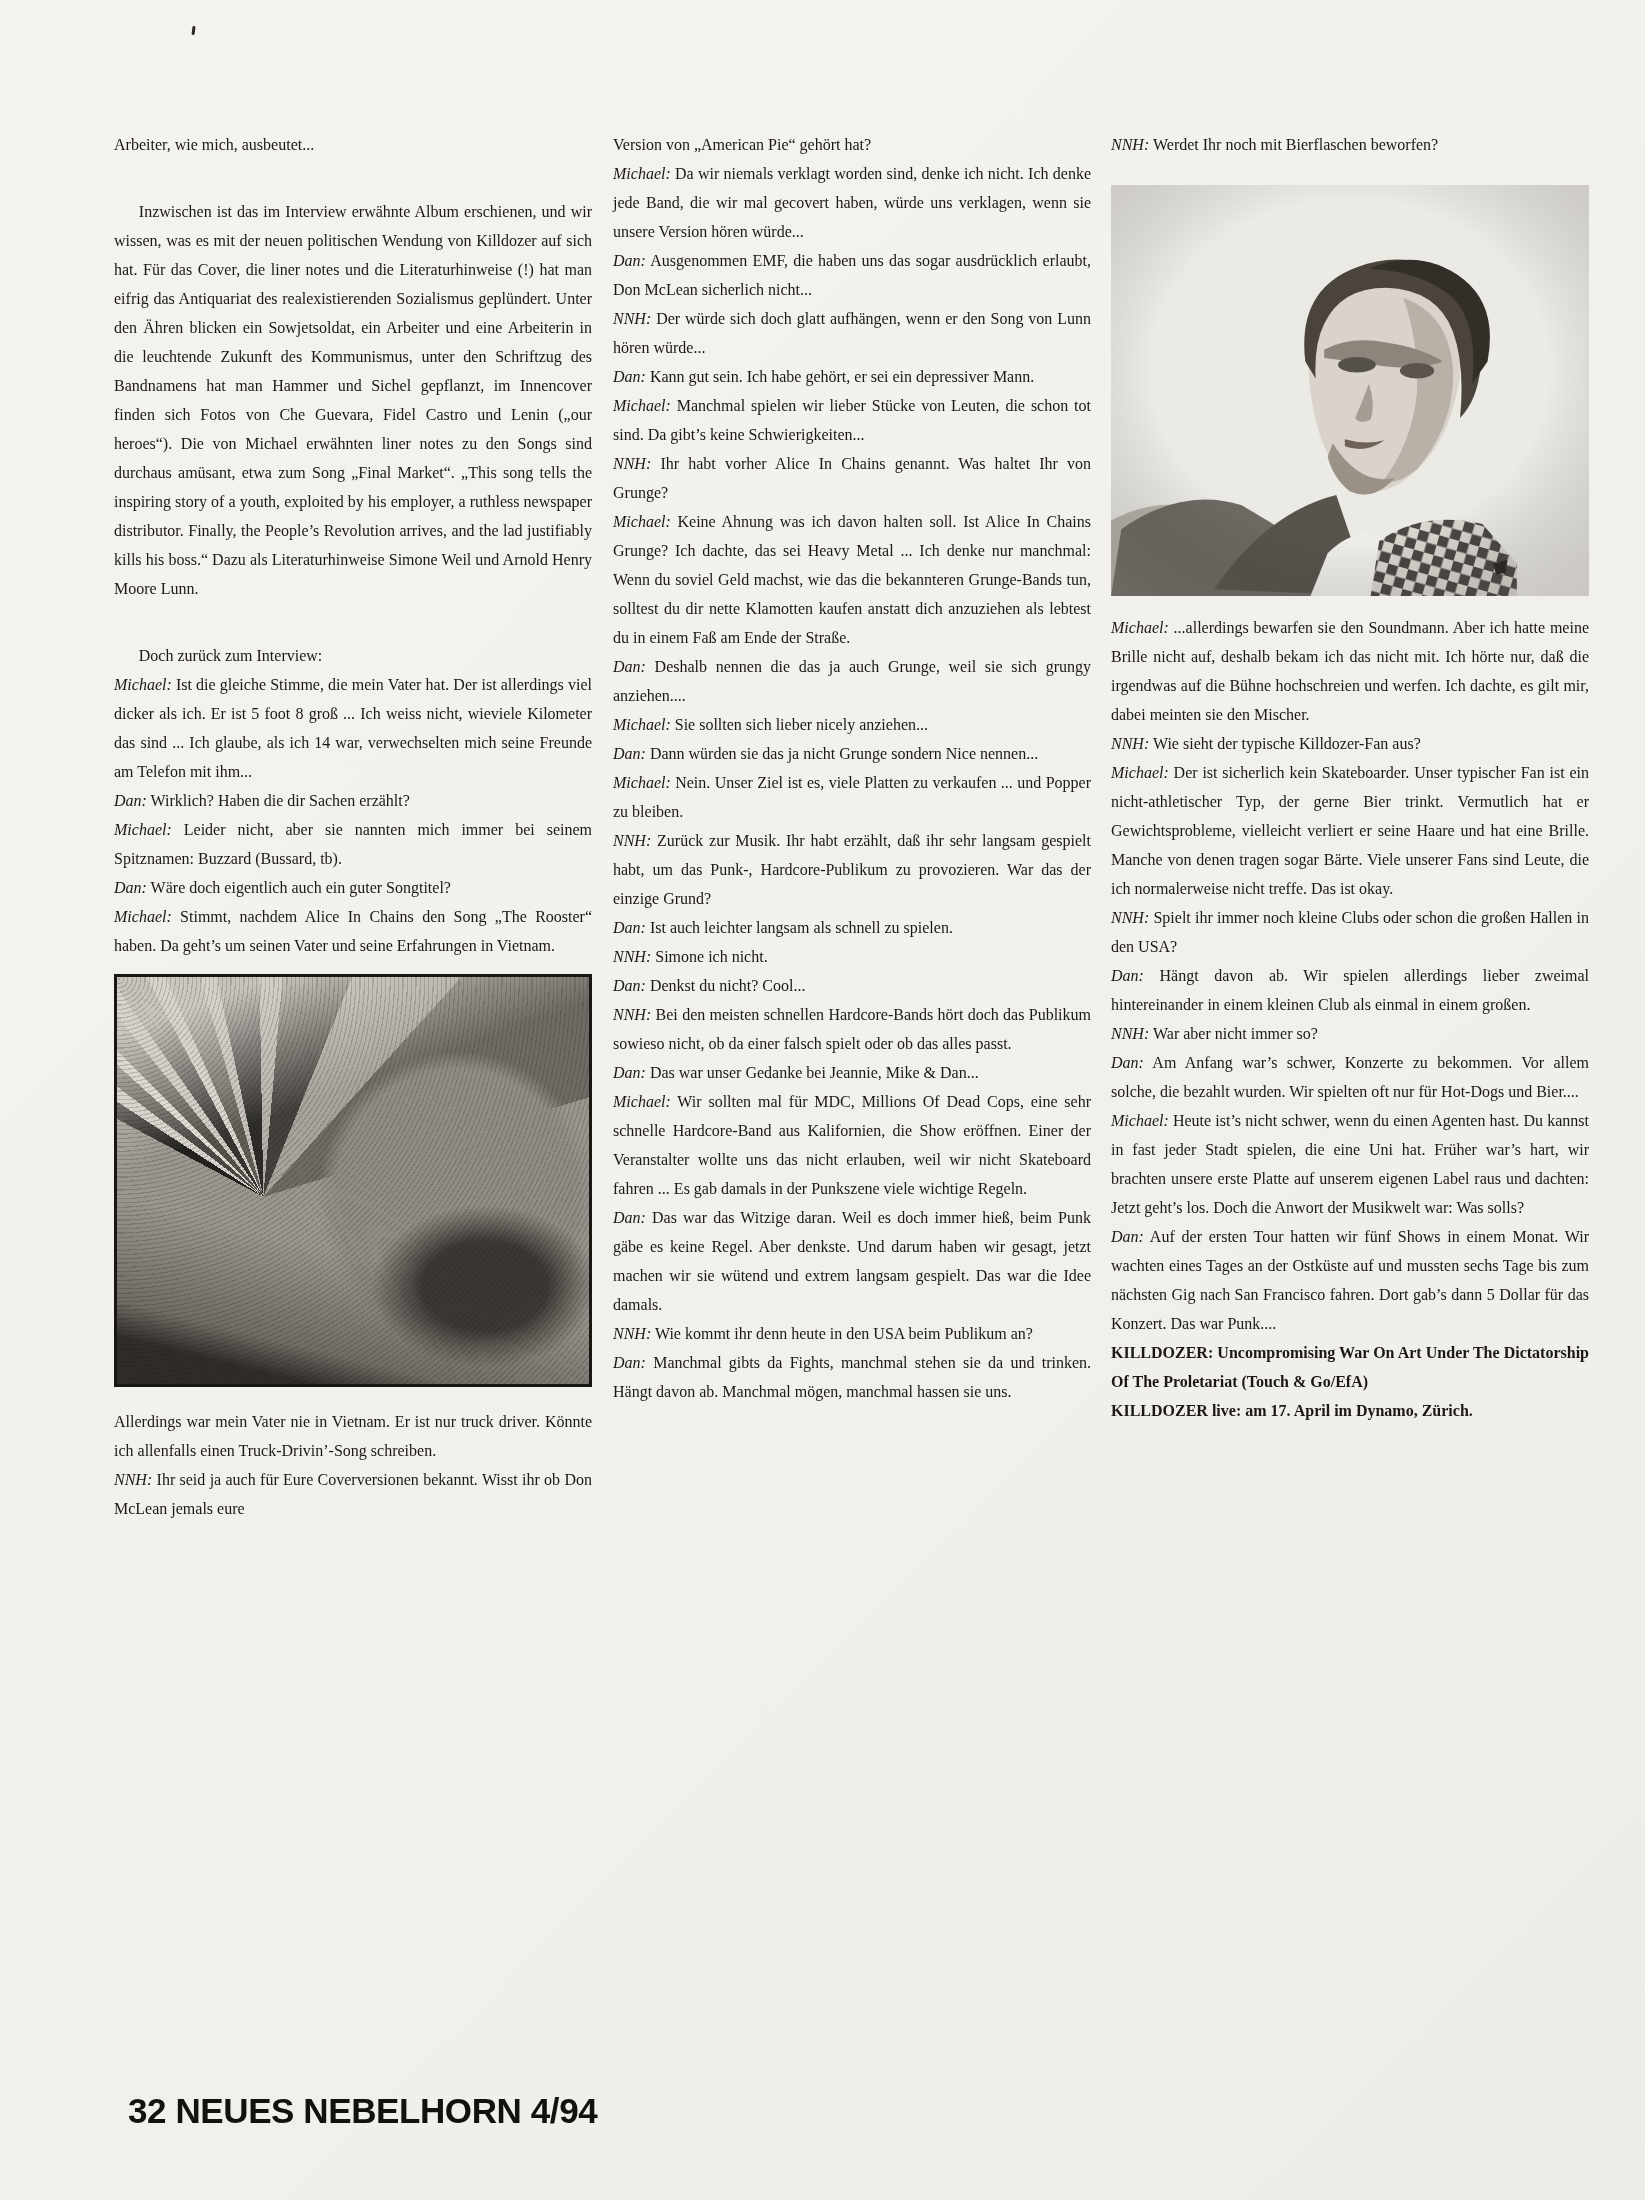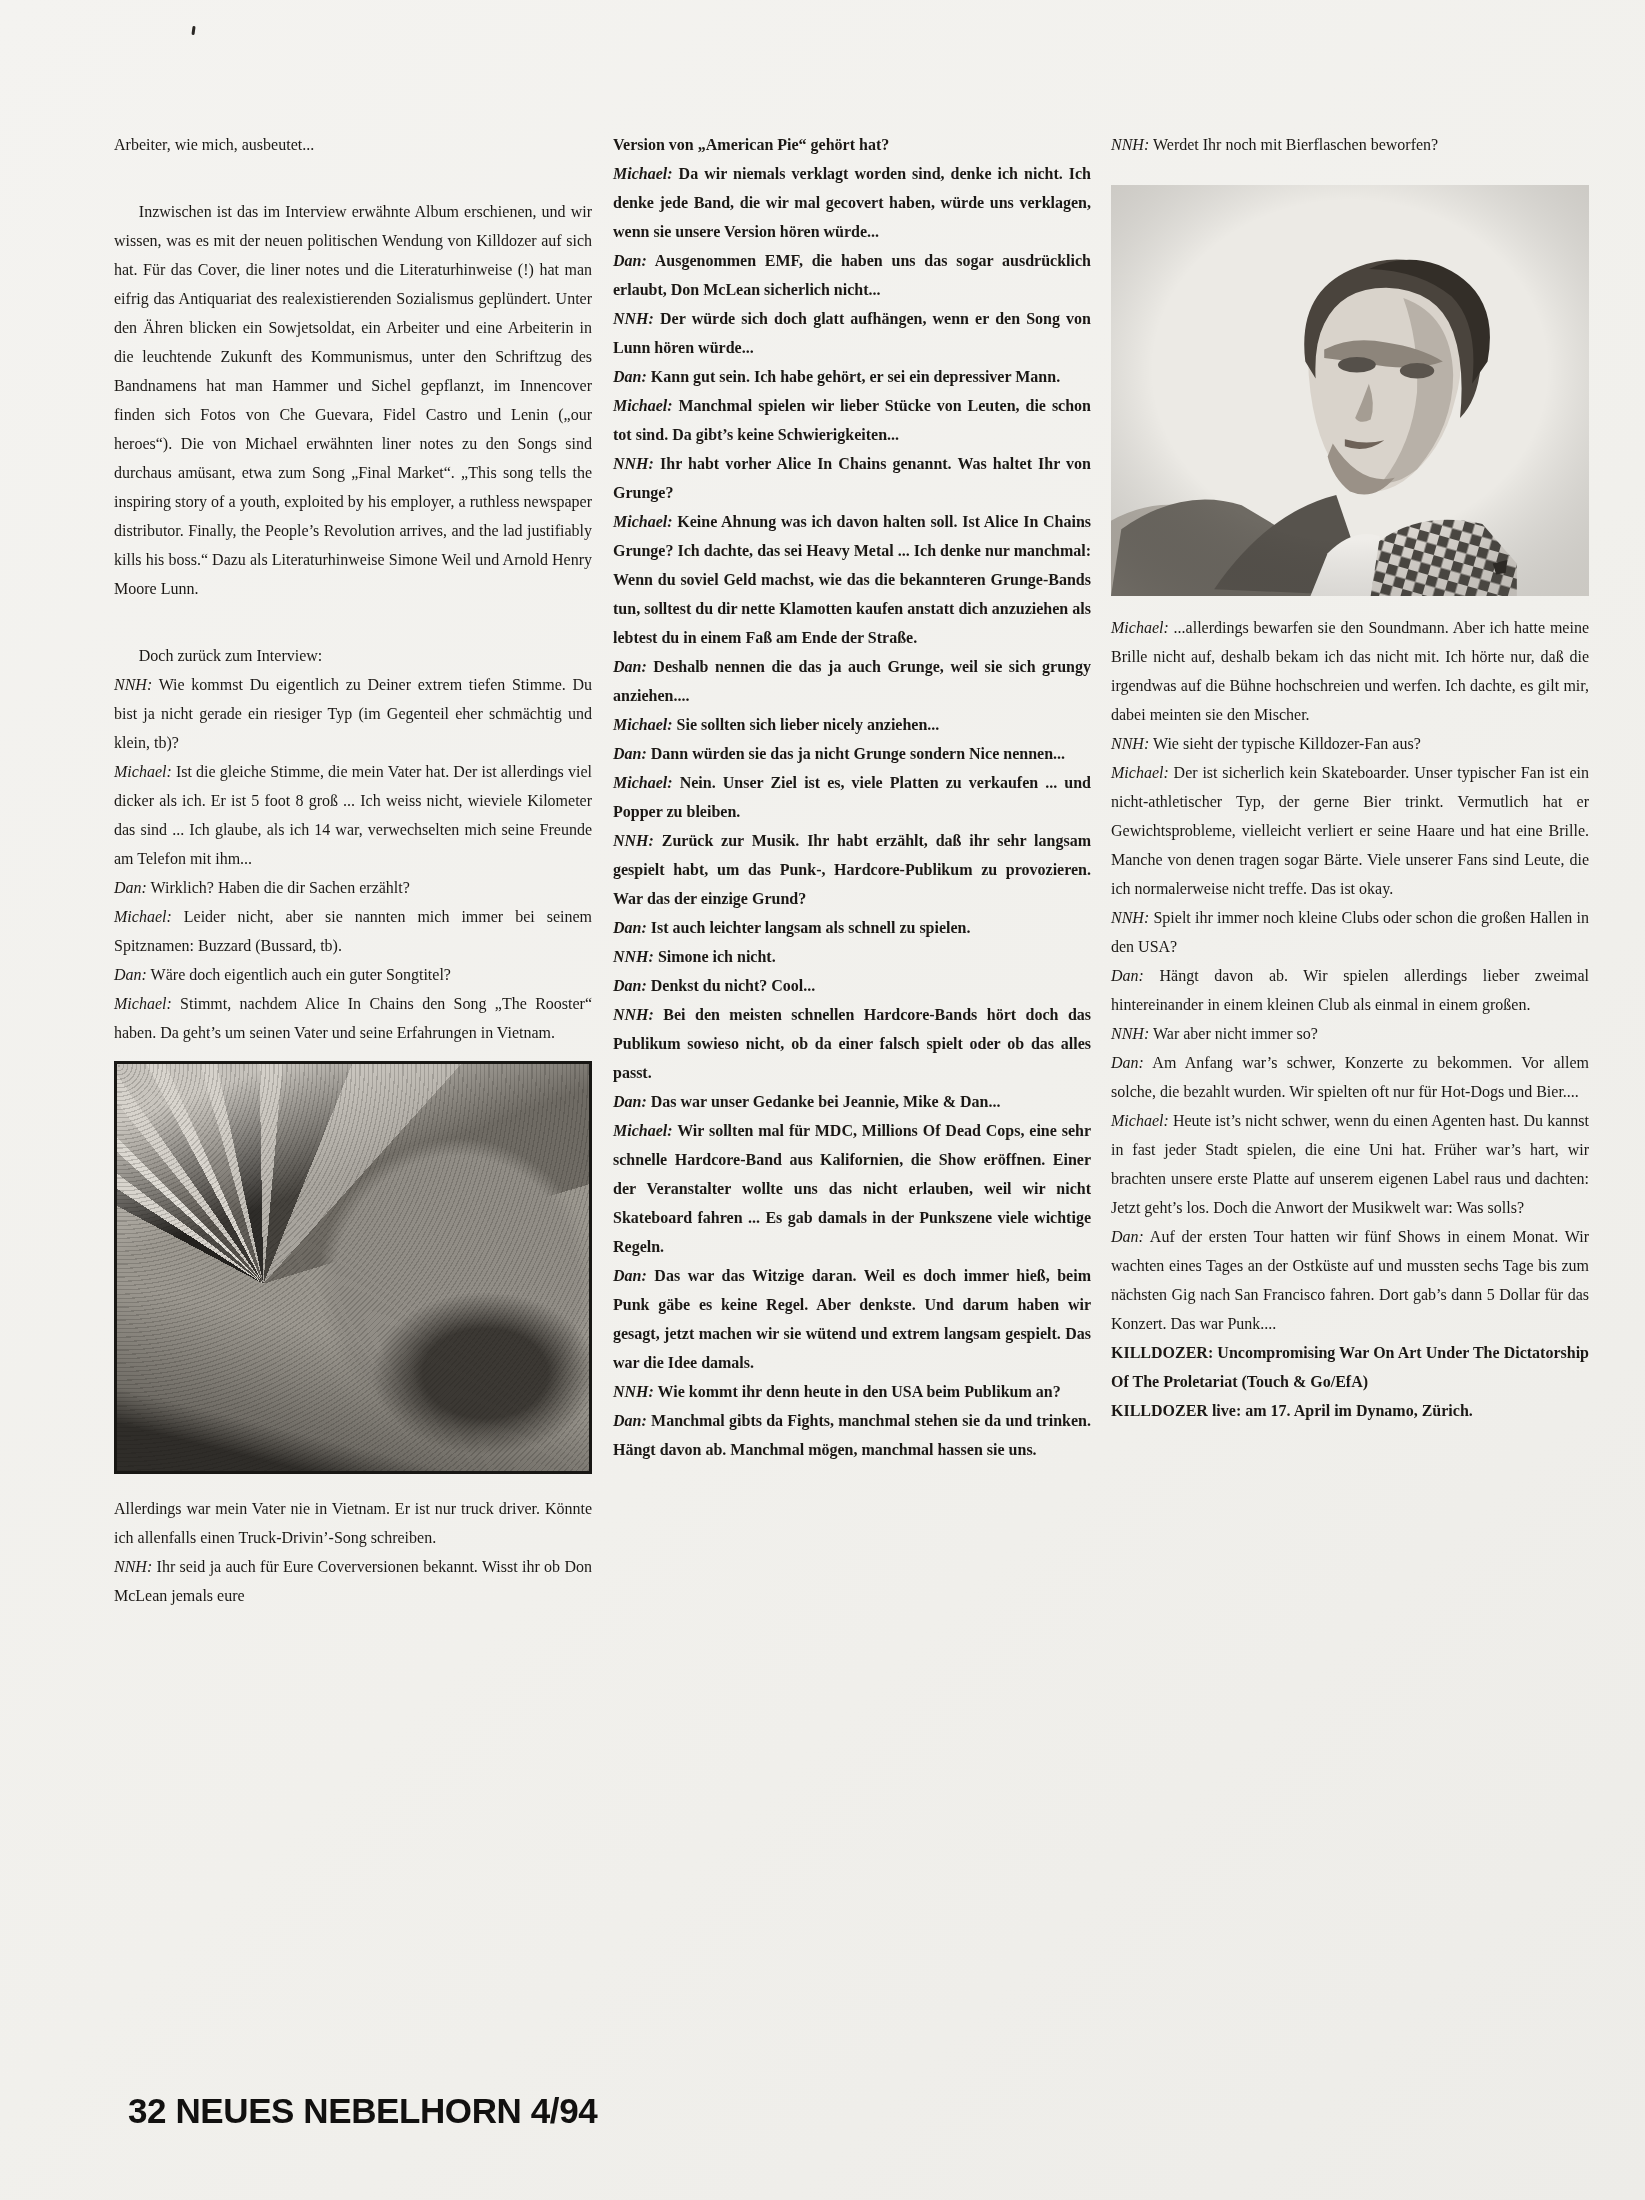--- a/index.html
+++ b/index.html
@@ -10,21 +10,21 @@
     color:#1b1815;
   }
   .speck{position:absolute;background:#2a2724;}
   .speck-top{left:192px;top:26px;width:3.4px;height:9.4px;transform:rotate(8deg);border-radius:1.7px;}
   .col{
     position:absolute;top:130px;width:478px;
     font-size:16px;line-height:29px;text-align:justify;
     hyphens:auto;-webkit-hyphens:auto;
   }
   #col1{left:114px;}
-  #col2{left:613px;font-weight:bold;}
+  #col2{left:613px;}
   #col3{left:1111px;}
   .para{margin:0;padding:0;}
   .para.indent{text-indent:1.55em;margin-top:38px;}
   .para.bold{font-weight:bold;}
   .speaker{font-style:italic;}
   .photo{position:relative;width:100%;box-sizing:border-box;overflow:hidden;}
   .photo-fabric{
     height:413px;margin:13.7px 0 20.5px;border:3.4px solid #181714;
     background:
       repeating-radial-gradient(circle at 1.7px 1.7px, rgba(25,23,20,.18) 0 1.2px, transparent 1.2px 4.3px),
@@ -48,21 +48,20 @@
 </style>
 </head>
 <body>
 
 <div class="speck speck-top"></div>
 
 <div class="col" id="col1">
     <p class="para">Arbeiter, wie mich, ausbeutet...</p>
     <p class="para indent">Inzwischen ist das im Interview erwähnte Album erschienen, und wir wissen, was es mit der neuen politischen Wendung von Killdozer auf sich hat. Für das Cover, die liner notes und die Literaturhinweise (!) hat man eifrig das Antiquariat des realexistierenden Sozialismus geplündert. Unter den Ähren blicken ein Sowjetsoldat, ein Arbeiter und eine Arbeiterin in die leuchtende Zukunft des Kommunismus, unter den Schriftzug des Bandnamens hat man Hammer und Sichel gepflanzt, im Innencover finden sich Fotos von Che Guevara, Fidel Castro und Lenin („our heroes“). Die von Michael erwähnten liner notes zu den Songs sind durchaus amüsant, etwa zum Song „Final Market“. „This song tells the inspiring story of a youth, exploited by his employer, a ruthless newspaper distributor. Finally, the People’s Revolution arrives, and the lad justifiably kills his boss.“ Dazu als Literaturhinweise Simone Weil und Arnold Henry Moore Lunn.</p>
     <p class="para indent">Doch zurück zum Interview:</p>
-    <p class="para"><span class="speaker">NNH:</span> <span>Wie kommst Du eigentlich zu Deiner extrem tiefen Stimme. Du bist ja nicht gerade ein riesiger Typ (im Gegenteil eher schmächtig und klein, tb)?</span></p>
     <p class="para"><span class="speaker">Michael:</span> <span>Ist die gleiche Stimme, die mein Vater hat. Der ist allerdings viel dicker als ich. Er ist 5 foot 8 groß ... Ich weiss nicht, wieviele Kilometer das sind ... Ich glaube, als ich 14 war, verwechselten mich seine Freunde am Telefon mit ihm...</span></p>
     <p class="para"><span class="speaker">Dan:</span> <span>Wirklich? Haben die dir Sachen erzählt?</span></p>
     <p class="para"><span class="speaker">Michael:</span> <span>Leider nicht, aber sie nannten mich immer bei seinem Spitznamen: Buzzard (Bussard, tb).</span></p>
     <p class="para"><span class="speaker">Dan:</span> <span>Wäre doch eigentlich auch ein guter Songtitel?</span></p>
     <p class="para"><span class="speaker">Michael:</span> <span>Stimmt, nachdem Alice In Chains den Song „The Rooster“ haben. Da geht’s um seinen Vater und seine Erfahrungen in Vietnam.</span></p>
     <div class="photo photo-fabric"></div>
     <p class="para">Allerdings war mein Vater nie in Vietnam. Er ist nur truck driver. Könnte ich allenfalls einen Truck-Drivin’-Song schreiben.</p>
     <p class="para"><span class="speaker">NNH:</span> <span>Ihr seid ja auch für Eure Coverversionen bekannt. Wisst ihr ob Don McLean jemals eure</span></p>
   </div>
 <div class="col" id="col2">

